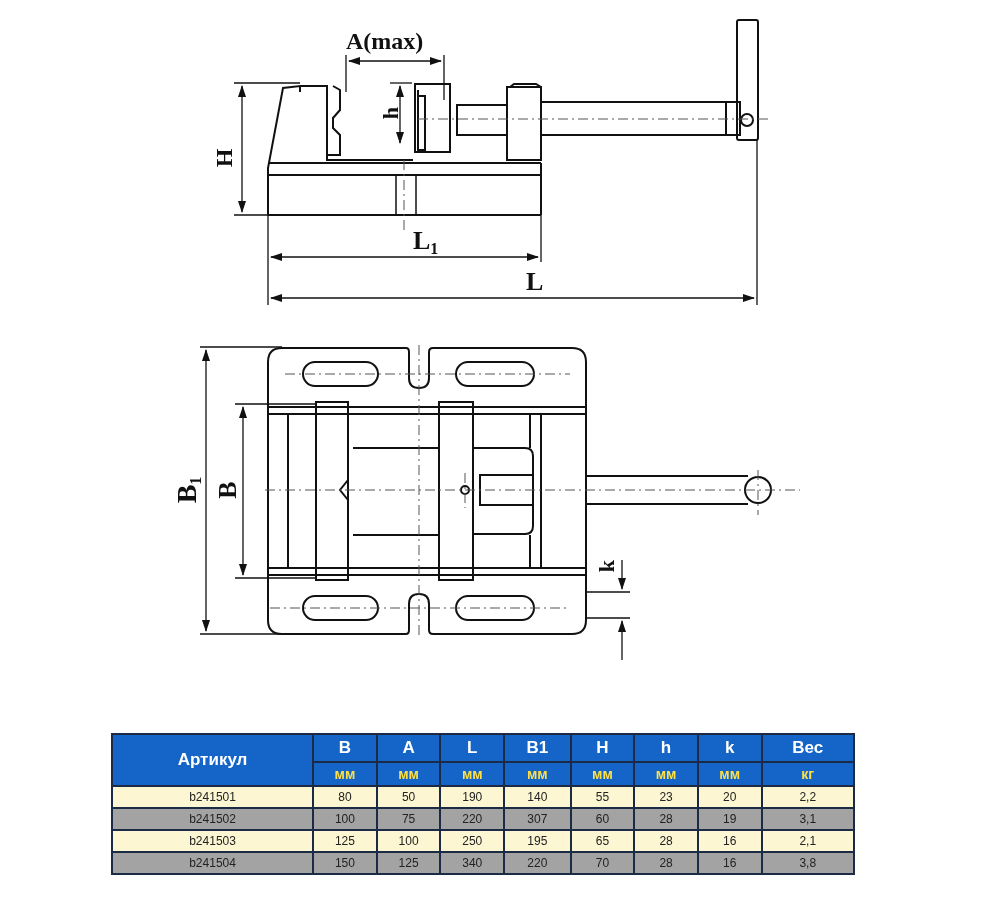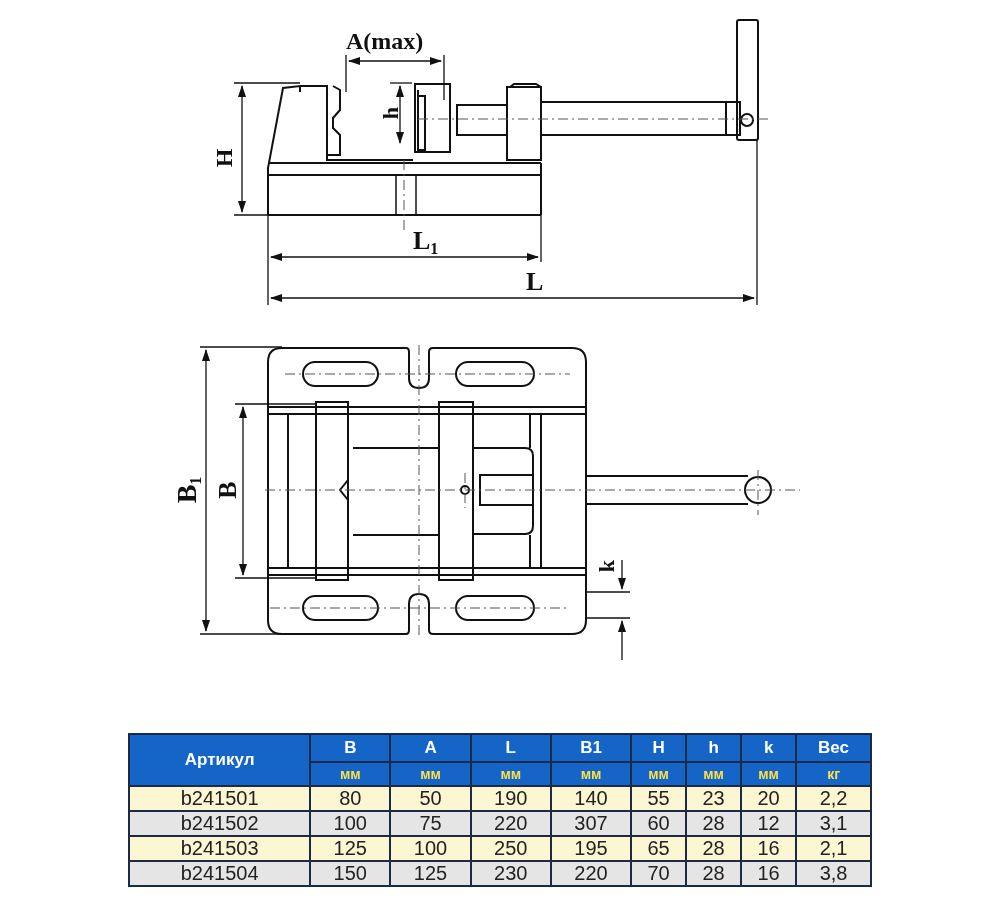--- a/index.html
+++ b/index.html
@@ -1,26 +1,26 @@
 <!DOCTYPE html>
 <html><head>
 <meta charset="utf-8">
 <style>
   html,body{margin:0;padding:0;background:#ffffff;}
   body{width:1000px;height:900px;position:relative;overflow:hidden;font-family:"Liberation Sans",sans-serif;}
   svg.drawing{position:absolute;left:0;top:0;}
   .dim-label{font-family:"Liberation Serif",serif;font-weight:bold;fill:#111;}
-  table.spec{position:absolute;left:128px;top:733px;border-collapse:collapse;width:744px;}
-  table.spec td, table.spec th{border:2px solid #1b2a45;text-align:center;padding:0;height:20px;font-size:20px;color:#222;}
+  table.spec{position:absolute;left:111px;top:733px;border-collapse:collapse;width:744px;}
+  table.spec td, table.spec th{border:2px solid #1b2a45;text-align:center;padding:0;height:20px;font-size:12px;color:#222;}
   table.spec th{background:#1565c8;color:#ffffff;font-weight:bold;}
   table.spec th.head-top{height:26px;font-size:17px;}
   table.spec th.head-unit{height:22px;font-size:14px;color:#fde047;}
   table.spec th.art{font-size:17px;}
   table.spec tr.odd td{background:#fcf6d2;}
-  table.spec tr.even td{background:#e5e5e5;}
+  table.spec tr.even td{background:#a3a3a3;}
 </style>
 </head>
 <body>
 
 <svg class="drawing" width="1000" height="720" viewBox="0 0 1000 720">
   <defs>
     <marker id="arr" markerWidth="12" markerHeight="8" refX="11" refY="4" orient="auto" markerUnits="userSpaceOnUse">
       <path d="M0,0 L12,4 L0,8 Z" fill="#111"></path>
     </marker>
     <marker id="arrs" markerWidth="12" markerHeight="8" refX="1" refY="4" orient="auto" markerUnits="userSpaceOnUse">
@@ -186,39 +186,39 @@
       <td>2,2</td>
     </tr>
     <tr class="even">
       <td>b241502</td>
       <td>100</td>
       <td>75</td>
       <td>220</td>
       <td>307</td>
       <td>60</td>
       <td>28</td>
-      <td>12</td>
+      <td>19</td>
       <td>3,1</td>
     </tr>
     <tr class="odd">
       <td>b241503</td>
       <td>125</td>
       <td>100</td>
       <td>250</td>
       <td>195</td>
       <td>65</td>
       <td>28</td>
       <td>16</td>
       <td>2,1</td>
     </tr>
     <tr class="even">
       <td>b241504</td>
       <td>150</td>
       <td>125</td>
-      <td>230</td>
+      <td>340</td>
       <td>220</td>
       <td>70</td>
       <td>28</td>
       <td>16</td>
       <td>3,8</td>
     </tr>
   </tbody>
 </table>
 
 </body></html>

